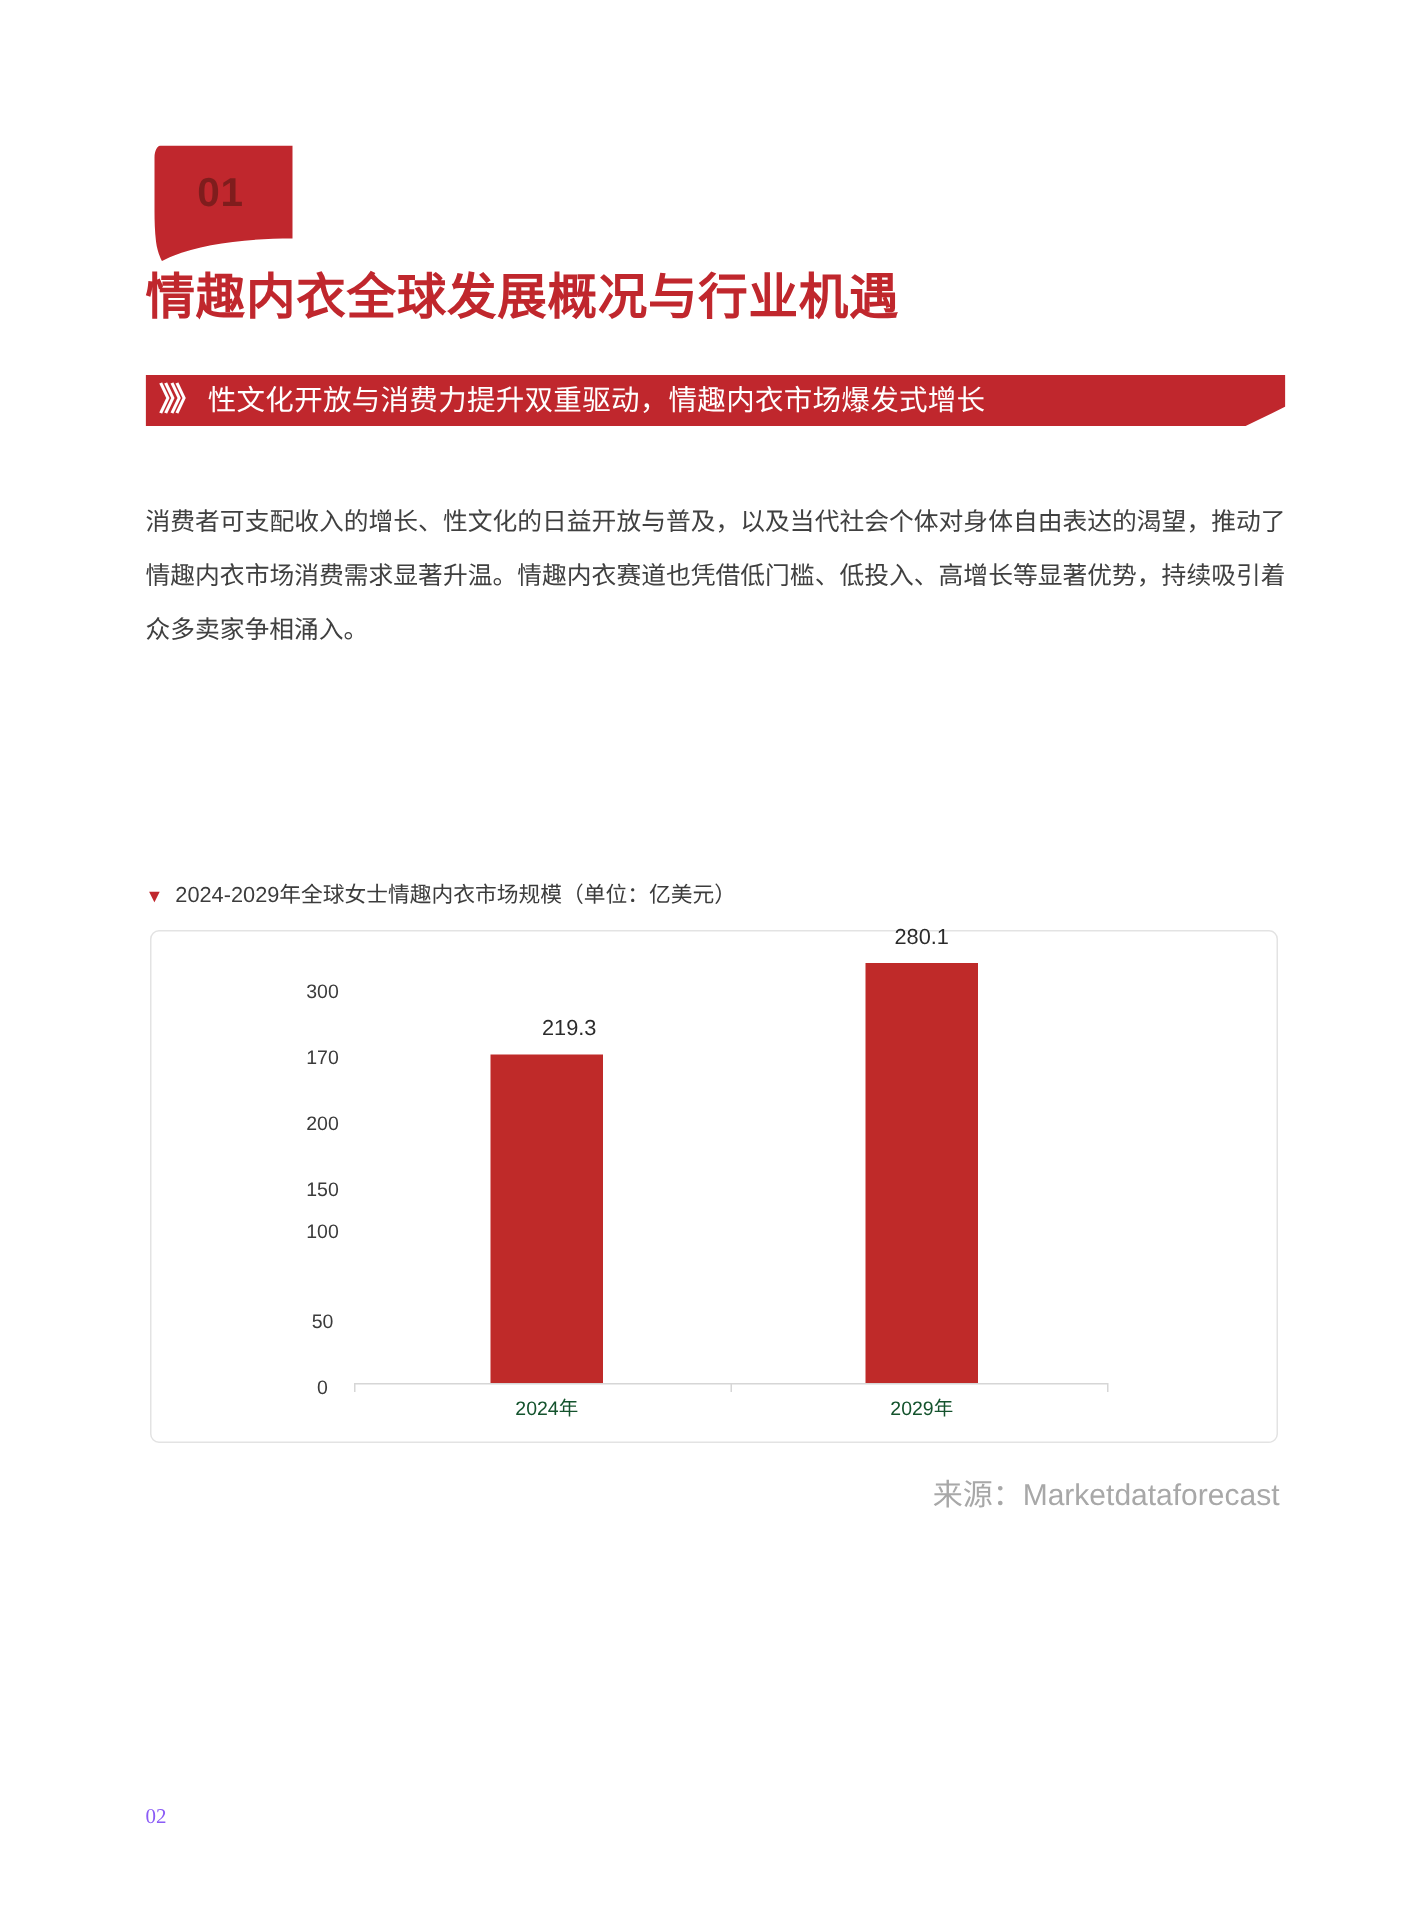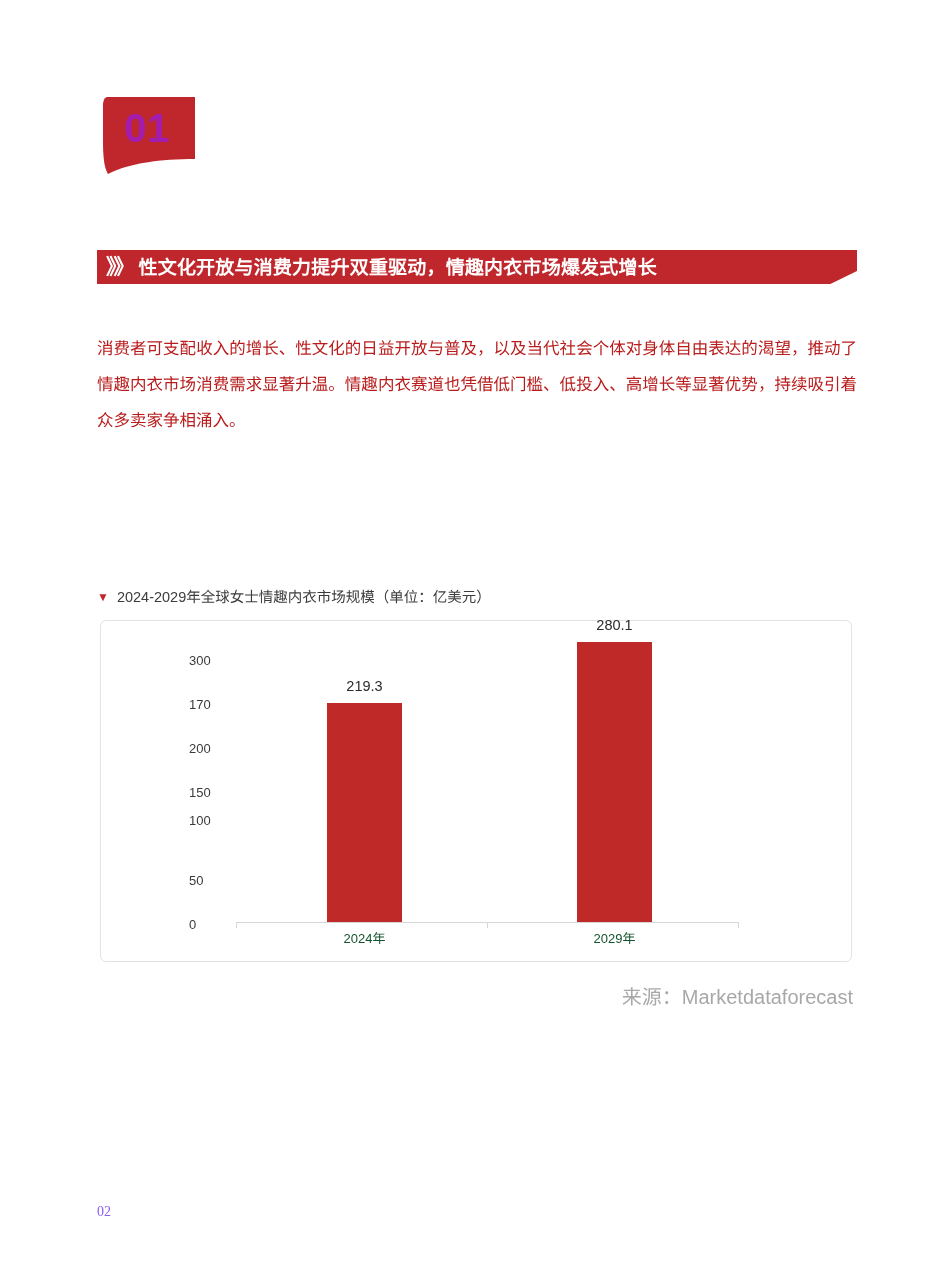--- a/index.html
+++ b/index.html
@@ -37,23 +37,23 @@
   .badge-svg { display: block; }
   .badge-num {
     position: absolute;
     left: 0;
     top: 0;
     width: 96px;
     height: 62px;
     display: flex;
     align-items: center;
     justify-content: center;
-    font-size: 40px;
+    font-size: 27px;
     font-weight: 700;
-    color: #a21caf;
+    color: #7f1d1d;
     letter-spacing: 0.5px;
     line-height: 1;
     font-family: "Liberation Sans", "DejaVu Sans", sans-serif;
   }
 
   
   .chapter-title {
     position: absolute;
     left: 97px;
     top: 178px;
@@ -93,34 +93,34 @@
     font-size: 21px;
     font-weight: 700;
     line-height: 1;
     letter-spacing: -3px;
     margin-right: 7px;
     transform: translateY(-1px);
   }
   .sub-banner-text {
     color: #ffffff;
     font-size: 19px;
-    font-weight: 700;
+    font-weight: 400;
     line-height: 1;
     white-space: nowrap;
     letter-spacing: 0.2px;
   }
 
   
   .para {
     position: absolute;
     left: 97px;
     width: 760px;
     font-size: 16.5px;
     line-height: 36px;
-    color: #b91c1c;
+    color: #404040;
     text-align: justify;
     text-justify: inter-ideograph;
   }
   #para1 { top: 313px; }
   #para2 { top: 430px; }
   #para3 { top: 1055px; }
 
   
   .chart-caption {
     position: absolute;
@@ -159,21 +159,21 @@
     top: 0;
     width: 752px;
     height: 342px;
   }
 
   
   .ytick {
     position: absolute;
     right: 0;
     width: 52px;
-    text-align: left;
+    text-align: center;
     font-size: 13px;
     color: #3b3b3b;
     line-height: 1;
   }
   .ytick-col {
     position: absolute;
     left: 88px;
     top: 0;
     width: 52px;
     height: 342px;
@@ -247,20 +247,21 @@
 
 <div class="page">
 
   <div class="badge-wrap">
     <svg class="badge-svg" width="108" height="78" viewBox="0 0 108 78" xmlns="http://www.w3.org/2000/svg">
       <path d="M8,0 L96,0 L96,62 L96,62 C62,62 30,66 9,77 C9,77 6,72 5,64 C4.2,57 4,50 4,44 L4,8 C4,3.6 6,0 8,0 Z" fill="#c0272d"></path>
     </svg>
     <div class="badge-num">01</div>
   </div>
 
+  <div class="chapter-title">情趣内衣全球发展概况与行业机遇</div>
 
   <div class="sub-banner">
     <div class="sub-banner-bg"></div>
     <div class="sub-banner-inner">
       <span class="chevrons">》》</span>
       <span class="sub-banner-text">性文化开放与消费力提升双重驱动，情趣内衣市场爆发式增长</span>
     </div>
   </div>
 
   <p class="para" id="para1">消费者可支配收入的增长、性文化的日益开放与普及，以及当代社会个体对身体自由表达的渴望，推动了情趣内衣市场消费需求显著升温。情趣内衣赛道也凭借低门槛、低投入、高增长等显著优势，持续吸引着众多卖家争相涌入。</p>
@@ -283,21 +284,21 @@
         <div class="ytick" style="top:253px">50</div>
         <div class="ytick" style="top:297px">0</div>
       </div>
 
       <div class="axis-line"></div>
       <div class="axis-tick" style="left:135px"></div>
       <div class="axis-tick" style="left:386px"></div>
       <div class="axis-tick" style="left:637px"></div>
 
       <div class="bar" style="left:226px; width:75px; height:219.3px;"></div>
-      <div class="bar-label" style="left:213px; width:101px; top:58px;">219.3</div>
+      <div class="bar-label" style="left:228px; width:101px; top:58px;">219.3</div>
       <div class="cat-label" style="left:213px; width:101px;">2024年</div>
 
       <div class="bar" style="left:476px; width:75px; height:280.1px;"></div>
       <div class="bar-label" style="left:463px; width:101px; top:-3px;">280.1</div>
       <div class="cat-label" style="left:463px; width:101px;">2029年</div>
 
     </div>
   </div>
 
   <div class="source-note">来源：Marketdataforecast</div>

